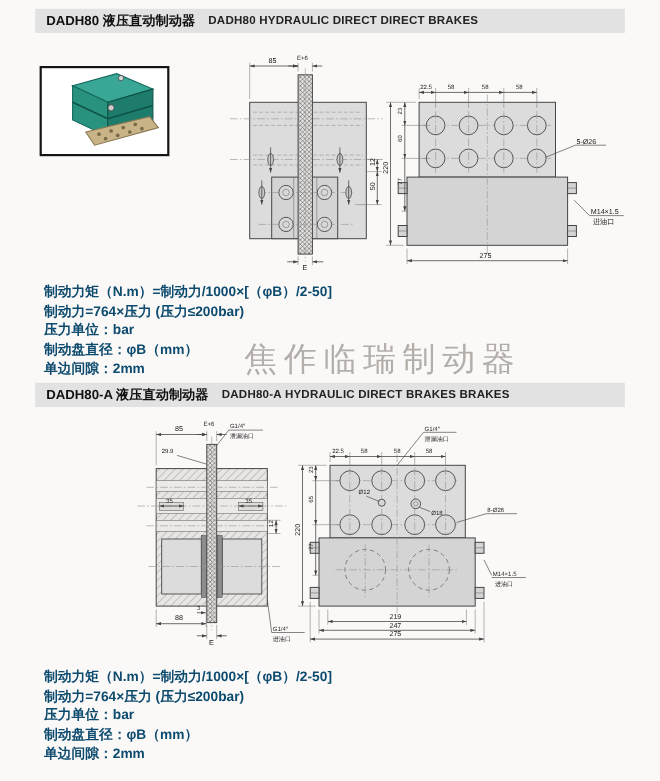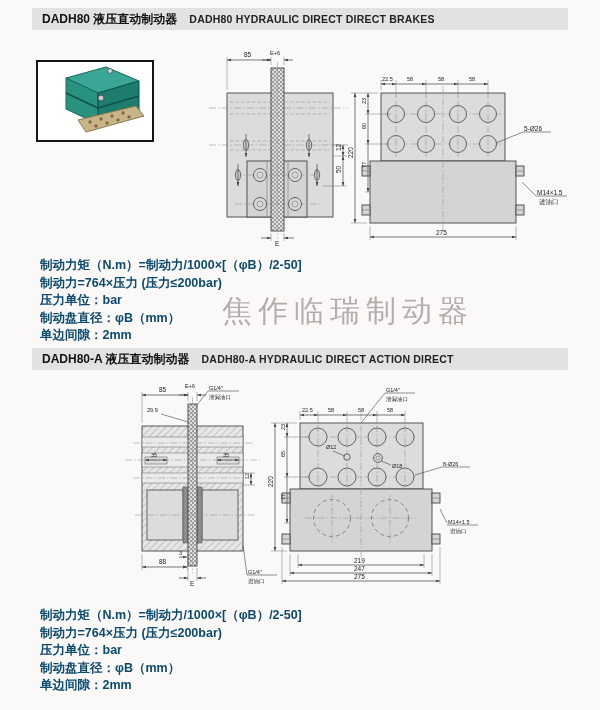--- a/index.html
+++ b/index.html
@@ -16,21 +16,21 @@
   }
   .hdr .zh{font-size:12px;font-weight:bold;color:#111;white-space:nowrap;}
   .hdr .en{font-size:10.5px;font-weight:bold;color:#222;white-space:nowrap;letter-spacing:.2px;}
   .photo{
     position:absolute;left:36px;top:60px;width:118px;height:82px;
     background:#ffffff;border:2px solid #151515;box-sizing:border-box;
   }
   .formulas{position:absolute;left:40px;width:420px;}
   .formulas div{font-size:12.5px;font-weight:bold;line-height:17.5px;color:#0c4a6e;white-space:nowrap;}
   .watermark{
-    position:absolute;left:222px;top:291px;
+    position:absolute;left:222px;top:306px;
     font-family:"DejaVu Serif",serif;font-size:30px;letter-spacing:6px;
     color:#a8a29d;opacity:.85;white-space:nowrap;pointer-events:none;
   }
   svg.drw{position:absolute;}
   svg text{font-family:"Liberation Sans",sans-serif;fill:#1c1c1c;font-size:6.5px;}
   svg text.sm{font-size:5.5px;}
   .out{stroke:#444;stroke-width:.9;fill:#dcdcdc;}
   .out2{stroke:#444;stroke-width:.9;fill:#d4d4d4;}
   .thin{stroke:#666;stroke-width:.5;fill:none;}
   .ext{stroke:#777;stroke-width:.5;fill:none;}
@@ -231,21 +231,21 @@
     <div>制动力=764×压力 (压力≤200bar)</div>
     <div>压力单位：bar</div>
     <div>制动盘直径：φB（mm）</div>
     <div>单边间隙：2mm</div>
   </div>
 
   <div class="watermark">焦作临瑞制动器</div>
 
   <div class="hdr" style="top:348px">
     <span class="zh">DADH80-A 液压直动制动器</span>
-    <span class="en">DADH80-A HYDRAULIC DIRECT ACTION DIRECT</span>
+    <span class="en">DADH80-A HYDRAULIC DIRECT BRAKES BRAKES</span>
   </div>
 
   <svg class="drw" style="left:95px;top:377px" width="480" height="228" viewBox="0 0 480 228">
 
     <g>
       <rect x="47" y="49" width="101" height="125" fill="url(#hatch)" stroke="#444" stroke-width="0.9"></rect>
       <rect x="47" y="60" width="101" height="10" fill="#eceae8" stroke="#666" stroke-width="0.5"></rect>
       <rect x="47" y="76" width="101" height="14" fill="#eceae8" stroke="#666" stroke-width="0.5"></rect>
       <rect x="47" y="96" width="101" height="10" fill="#eceae8" stroke="#666" stroke-width="0.5"></rect>
       <rect x="50" y="80" width="22" height="7" fill="#dfddda" stroke="#555" stroke-width="0.5"></rect>

